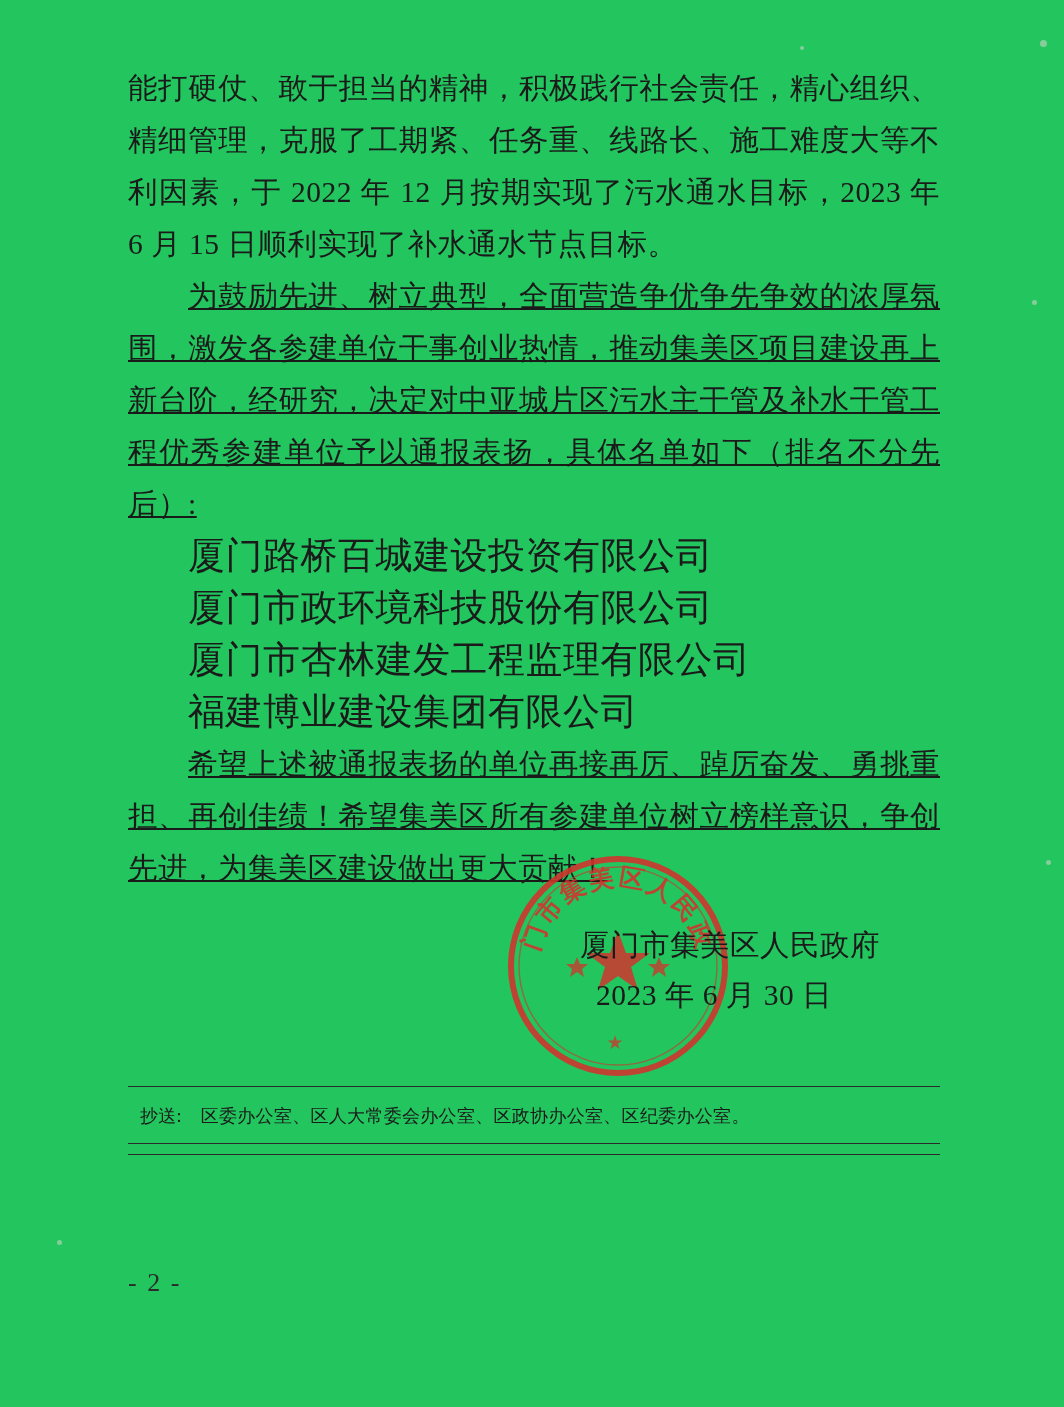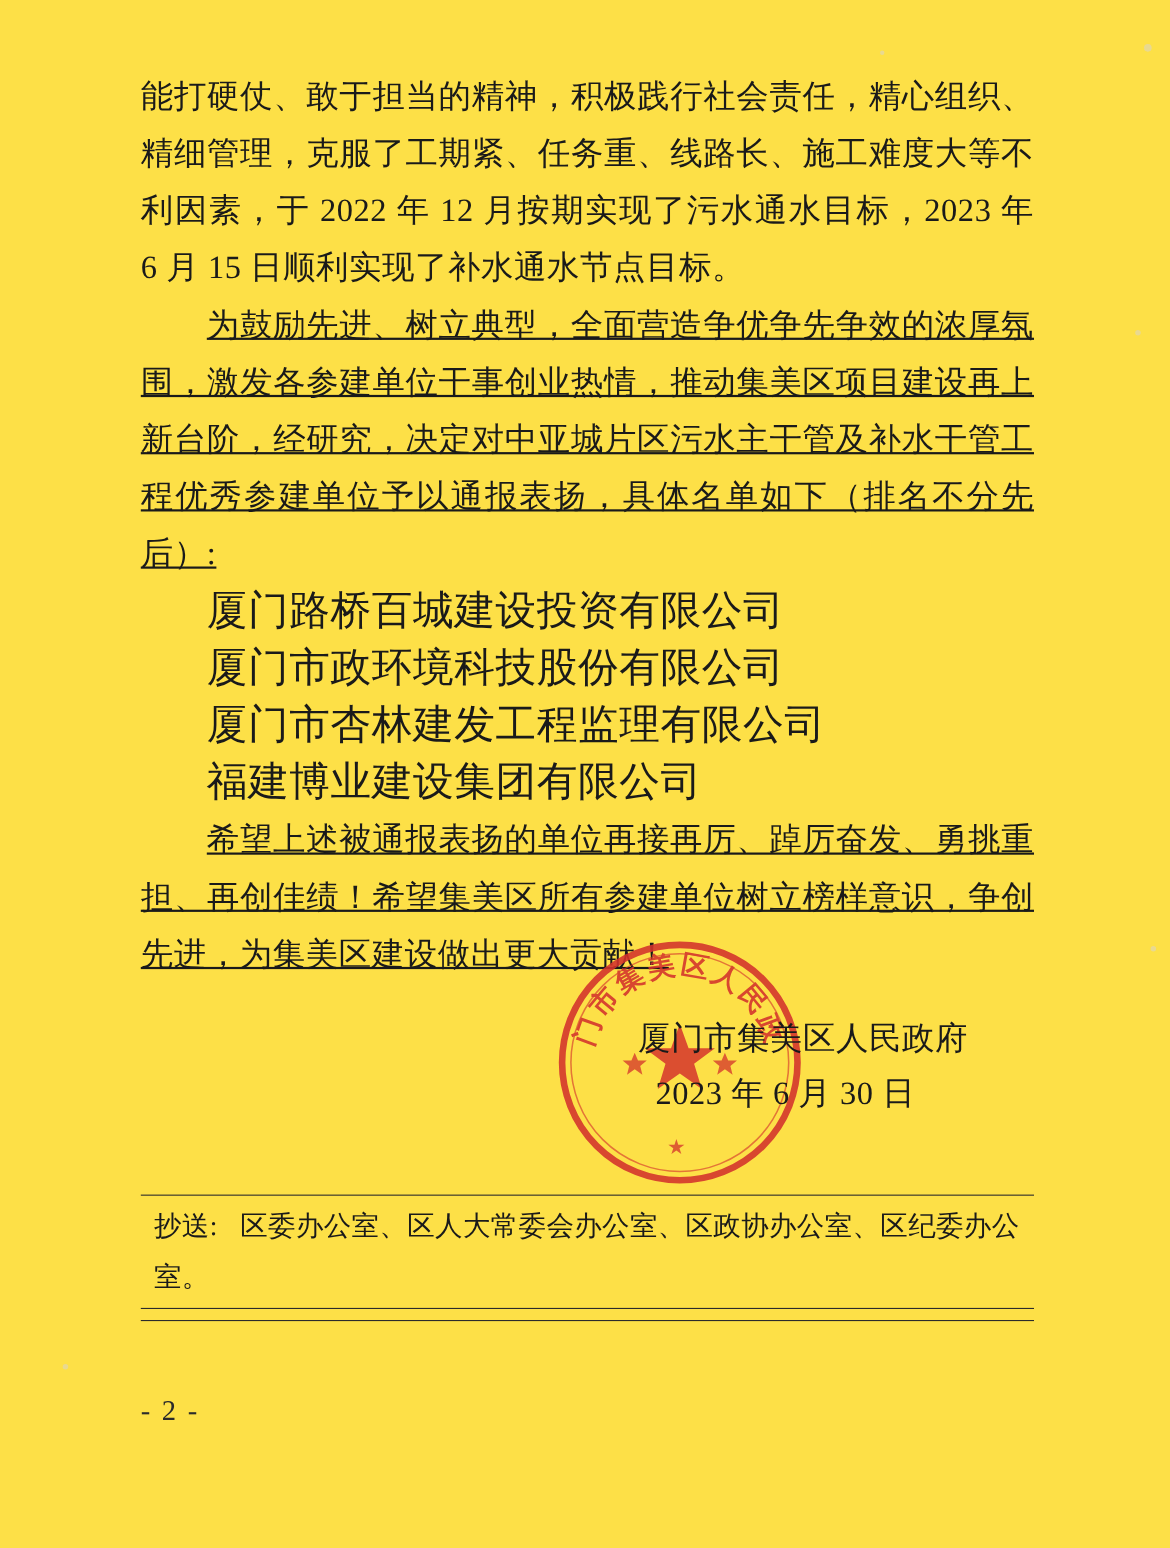--- a/index.html
+++ b/index.html
@@ -15,21 +15,21 @@
     color: #1a1a1a;
     overflow: hidden;
   }
 
   .page {
     position: absolute;
     left: 0;
     top: 0;
     width: 1064px;
     height: 1407px;
-    background: #fde047;
+    background: #22c55e;
   }
 
   .body-area {
     position: absolute;
     left: 128px;
     top: 62px;
     width: 812px;
   }
 
   p.para {
@@ -95,21 +95,21 @@
   }
   .rule {
     height: 0;
     border-top: 1.6px solid #2b2b2b;
     width: 100%;
   }
   .footer-row {
     display: flex;
     justify-content: space-between;
     align-items: baseline;
-    font-size: 25px;
+    font-size: 18px;
     line-height: 46px;
     letter-spacing: 0.3px;
     padding: 6px 4px 4px 12px;
   }
   .footer-row.single {
     display: block;
   }
   .cc-label {
     white-space: nowrap;
   }

